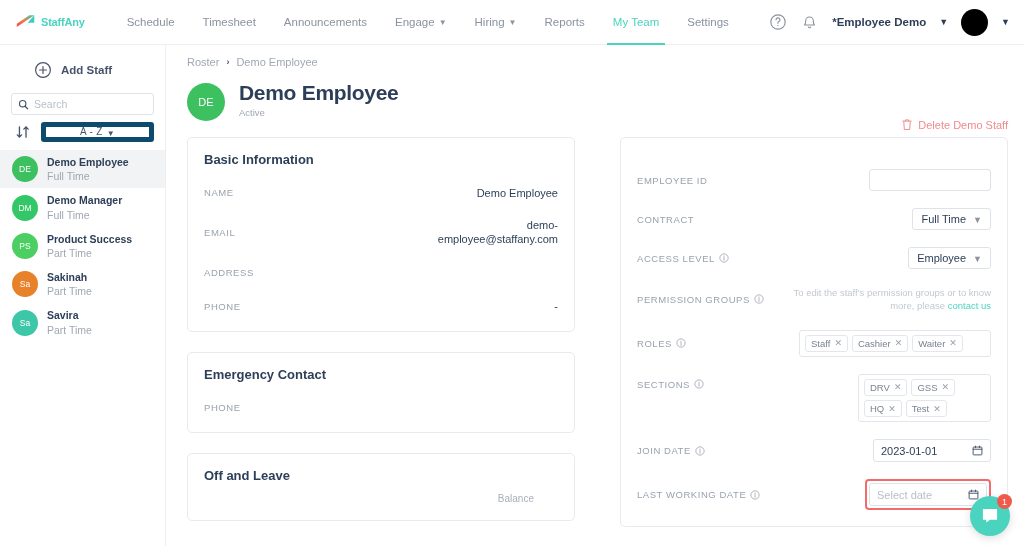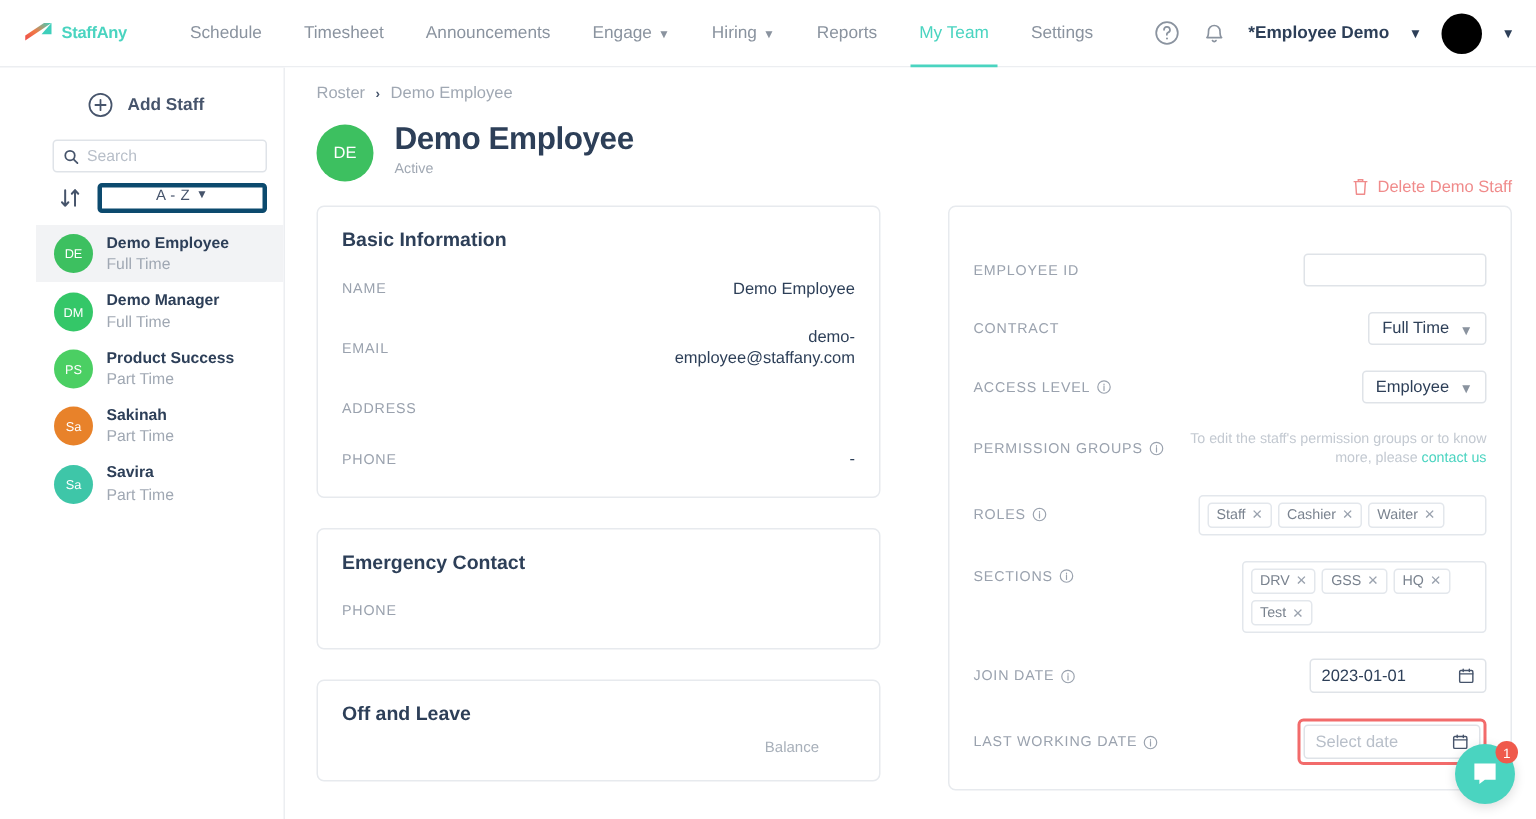--- a/index.html
+++ b/index.html
@@ -44,21 +44,21 @@
   }
   .icon-btn {
     width: 19px; height: 19px; display: flex; align-items: center;
     justify-content: center; cursor: pointer; color: #8a939f;
   }
   .user-name { font-size: 11.5px; color: #2d3f58; font-weight: bold; }
   .user-chev { font-size: 9px; color: #2d3f58; }
   .avatar-dark { width: 27px; height: 27px; border-radius: 50%; background: #000; }
 
   
-  .body { display: flex; height: 501px; width: 100%; padding-left: 24px; }
+  .body { display: flex; height: 501px; width: 100%; }
 
   
   .sidebar {
     width: 166px; flex: 0 0 166px; background: #ffffff;
     border-right: 1px solid #eceef1; padding-top: 10px;
     overflow: hidden;
   }
   .add-staff {
     display: flex; align-items: center; gap: 9px;
     padding: 6px 0 6px 34px; cursor: pointer;
@@ -73,22 +73,22 @@
   }
   .search-icon { color: #46546b; width: 11px; height: 11px; flex: 0 0 auto; }
   .search-input {
     border: none; outline: none; font-size: 10.5px; color: #2d3f58;
     width: 100%; font-family: inherit; background: transparent;
   }
   .search-input::placeholder { color: #b8bfc9; }
   .sort-row { display: flex; align-items: center; margin: 7px 11px 0 11px; gap: 10px; }
   .sort-icon { width: 16px; height: 16px; color: #46546b; flex: 0 0 auto; margin-left: 4px; }
   .sort-select {
-    flex: 1; height: 20px; border: 3px solid #0c4a6e; border-radius: 3px;
-    display: flex; align-items: flex-start; justify-content: center; gap: 4px;
+    flex: 1; height: 20px; border: 5px solid #0c4a6e; border-radius: 3px;
+    display: flex; align-items: flex-end; justify-content: center; gap: 4px;
     font-size: 10px; color: #46546b; cursor: pointer; background: #fff;
     letter-spacing: 0.3px;
   }
   .staff-list { margin-top: 8px; }
   .staff-item {
     display: flex; align-items: center; gap: 9px;
     padding: 5px 8px 5px 12px; cursor: pointer;
   }
   .staff-item.selected { background: #f2f3f5; }
   .staff-avatar {
@@ -172,21 +172,21 @@
     max-width: 235px;
   }
   .perm-link { color: #4ad4c0; cursor: pointer; }
 
   .tag-box {
     border: 1px solid #e3e7ec; border-radius: 3px; background: #fff;
     padding: 4px 5px; display: flex; flex-wrap: wrap; gap: 4px;
     align-content: flex-start;
   }
   .tag-box.roles { width: 192px; min-height: 22px; }
-  .tag-box.sections { width: 163px; min-height: 38px; }
+  .tag-box.sections { width: 133px; min-height: 38px; }
   .tag {
     border: 1px solid #e3e7ec; border-radius: 3px; background: #fff;
     padding: 1px 5px; font-size: 9.5px; color: #7a838f;
     display: inline-flex; align-items: center; gap: 4px; line-height: 1.4;
   }
   .tag-x { font-size: 9px; color: #9aa2ae; cursor: pointer; }
 
   .date-input {
     width: 118px; height: 23px; border: 1px solid #dfe3e8; border-radius: 3px;
     background: #fff; display: flex; align-items: center;

